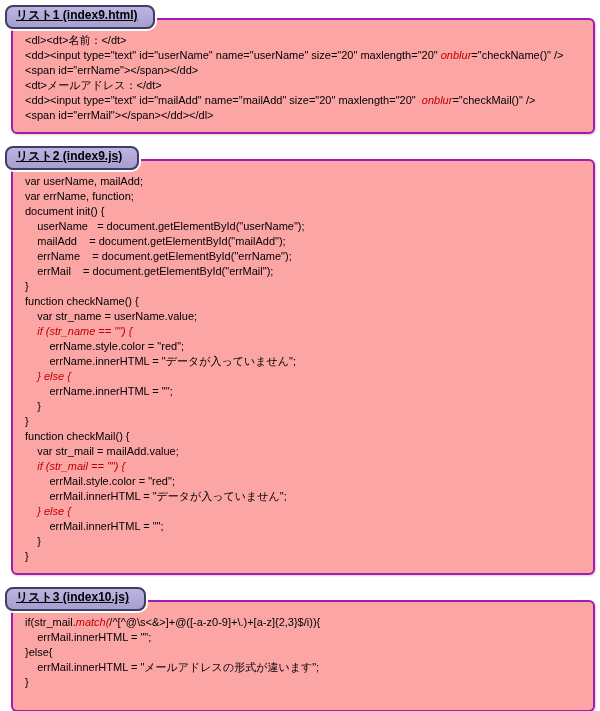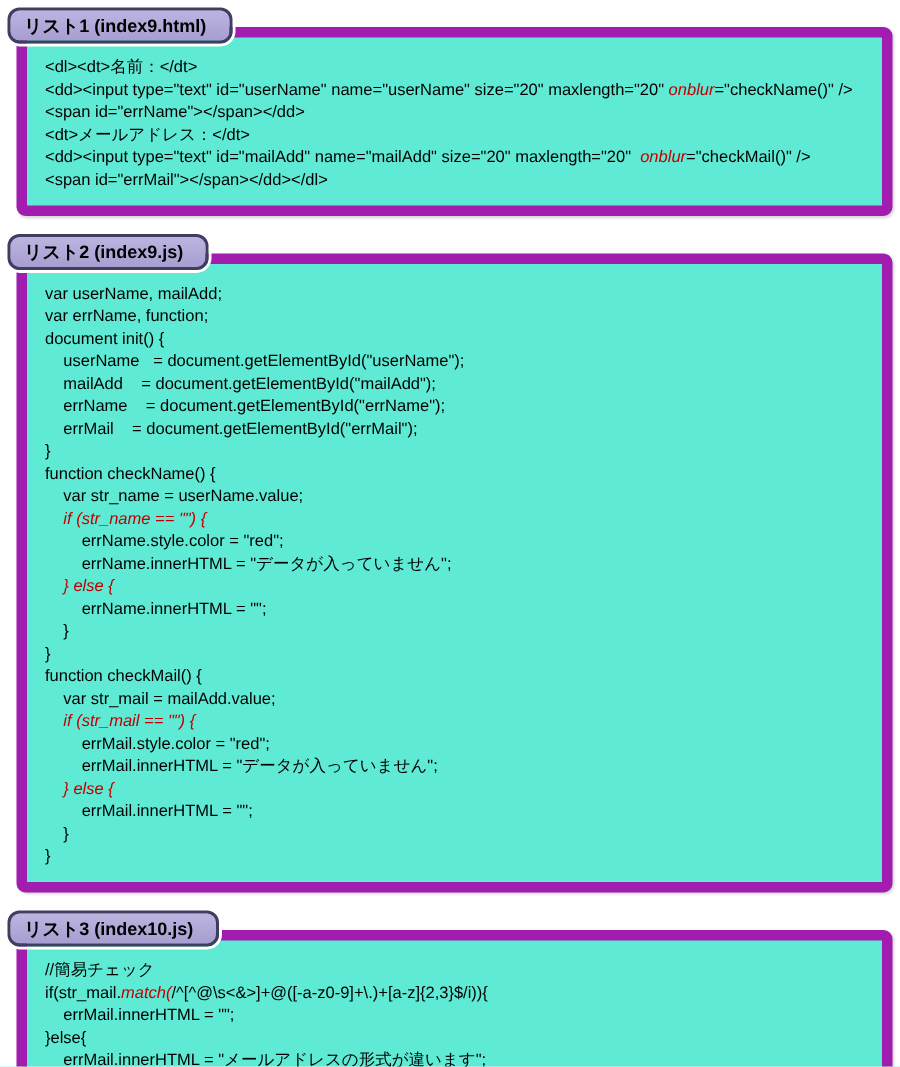--- a/index.html
+++ b/index.html
@@ -4,31 +4,32 @@
 <style>
   * { box-sizing: border-box; margin: 0; padding: 0; }
   html, body { width: 600px; height: 711px; background: #ffffff; }
   body { font-family: "Liberation Sans", "DejaVu Sans", sans-serif; }
   .page { padding: 5px 5px 0 5px; }
   .listing { position: relative; padding-top: 13px; margin-bottom: 12px; }
   .listing:last-child { margin-bottom: 0; }
   .tab {
     position: absolute; top: 0; left: 0; z-index: 2;
     height: 24px; padding: 0 15px 0 9px;
-    display: inline-flex; align-items: center;
+    display: inline-flex; align-items: flex-start;
     background: linear-gradient(#bcb4e0, #a79ed1);
     border: 2px solid #3e3e60;
     border-radius: 8px;
     box-shadow: 0 0 0 2px #ffffff;
+    text-decoration: underline;
   }
   .tab-label { font-size: 12px; font-weight: bold; color: #000000; white-space: pre; }
   .codebox {
     margin-left: 6px;
-    background: #5eead4;
-    border: 7px solid #a21caf;
+    background: #fca5a5;
+    border: 2px solid #a21caf;
     border-radius: 6px;
     padding: 13px 8px 9px 12px;
     box-shadow: 1px 1px 2px rgba(0,0,0,0.18);
     min-height: 112px;
   }
   .code-line { font-size: 11px; line-height: 15px; color: #000000; white-space: pre; min-height: 15px; }
   .seg-red { color: #c00000; font-style: italic; }
 </style>
 </head>
 <body>
@@ -81,21 +82,20 @@
         <div class="code-line"><span class="seg-plain">    }</span></div>
         <div class="code-line"><span class="seg-plain">}</span></div>
       </div>
   </section>
 
   <section class="listing">
     <div class="tab">
       <span class="tab-label">リスト3 (index10.js)</span>
     </div>
     <div class="codebox">
-        <div class="code-line"><span class="seg-plain">//簡易チェック</span></div>
         <div class="code-line"><span class="seg-plain">if(str_mail.</span><span class="seg-red">match(</span><span class="seg-plain">/^[^@\s&lt;&amp;&gt;]+@([-a-z0-9]+\.)+[a-z]{2,3}$/i)){</span></div>
         <div class="code-line"><span class="seg-plain">    errMail.innerHTML = "";</span></div>
         <div class="code-line"><span class="seg-plain">}else{</span></div>
         <div class="code-line"><span class="seg-plain">    errMail.innerHTML = "メールアドレスの形式が違います";</span></div>
         <div class="code-line"><span class="seg-plain">}</span></div>
       </div>
   </section>
 
 </div>
 

